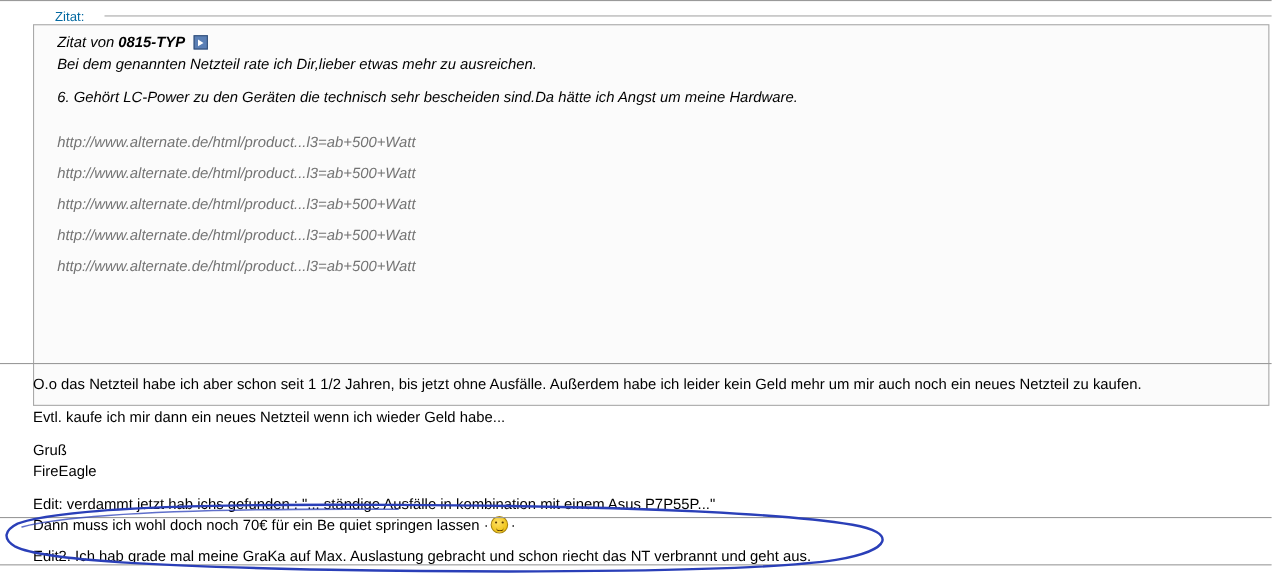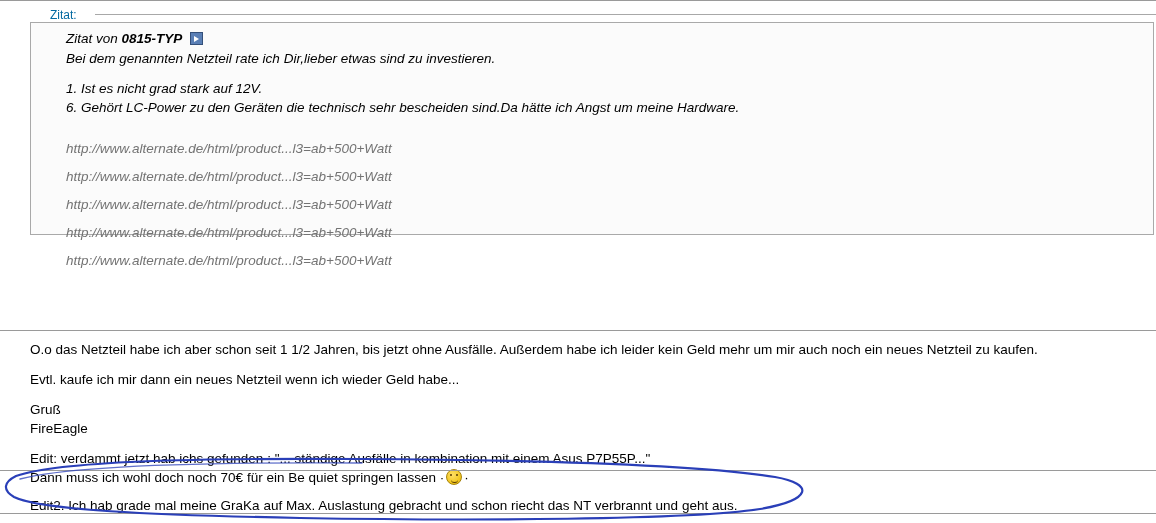--- a/index.html
+++ b/index.html
@@ -51,25 +51,25 @@
     height: 1px;
     background: #a8a8a8;
   }
 
   
   .quote-box {
     position: absolute;
     left: 30px;
     top: 22px;
     width: 1124px;
-    height: 213px;
+    height: 347px;
     box-sizing: border-box;
     border: 1px solid #a9a9a9;
     background: #fbfbfb;
-    padding: 7px 10px 0 35px;
+    padding: 7px 10px 0 21px;
   }
 
   .quote-head {
     font-style: italic;
     font-size: 13.5px;
     margin: 0 0 2px 0;
     line-height: 17px;
     white-space: nowrap;
   }
   .quote-head .author {
@@ -234,25 +234,24 @@
   <div class="quote-label">Zitat:</div>
   <div class="quote-label-rule"></div>
 
   <div class="quote-box">
     <p class="quote-head">
       <span>Zitat von</span>
       <span class="author">0815-TYP</span>
       <span class="jump-icon"></span>
     </p>
 
-    <p class="q-line"><span>Bei dem genannten Netzteil rate ich Dir,lieber </span><span class="underline">etwas</span><span> sind zu investieren.</span></p>
+    <p class="q-line"><span>Bei dem genannten Netzteil rate ich Dir,lieber </span><span class="underline">etwas</span><span> mehr zu ausreichen.</span></p>
 
     <div class="q-gap"></div>
 
-    <p class="q-line">1. Ist es nicht grad stark auf 12V.</p>
     <p class="q-line">6. Gehört LC-Power zu den Geräten die technisch sehr bescheiden sind.Da hätte ich Angst um meine Hardware.</p>
 
     <div class="q-gap"></div>
 
 
     <div class="q-gap"></div>
 
     <a class="q-link" href="#">http://www.alternate.de/html/product...l3=ab+500+Watt</a>
     <a class="q-link" href="#">http://www.alternate.de/html/product...l3=ab+500+Watt</a>
     <a class="q-link" href="#">http://www.alternate.de/html/product...l3=ab+500+Watt</a>

